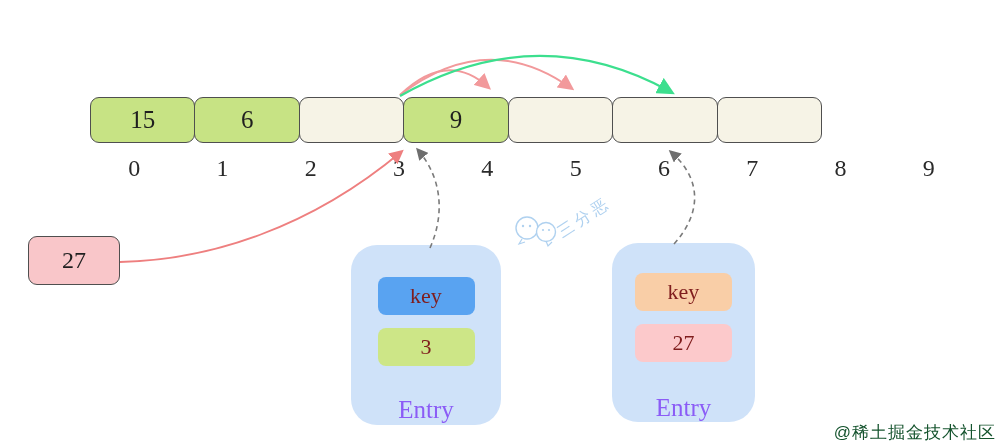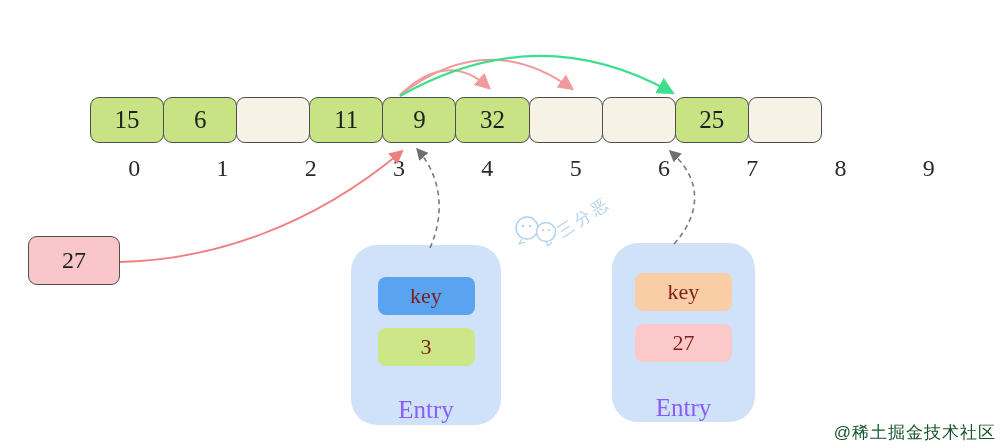--- a/index.html
+++ b/index.html
@@ -61,36 +61,27 @@
     <div class="cell filled">
         <span>15</span>
       </div>
     <div class="cell filled">
         <span>6</span>
       </div>
     <div class="cell">
         <span></span>
       </div>
     <div class="cell filled">
-        <span>11</span>
-      </div>
-    <div class="cell filled">
         <span>9</span>
-      </div>
-    <div class="cell filled">
-        <span>32</span>
       </div>
     <div class="cell">
         <span></span>
       </div>
     <div class="cell">
         <span></span>
-      </div>
-    <div class="cell filled">
-        <span>25</span>
       </div>
     <div class="cell">
         <span></span>
       </div>
   </div>
 
   <div class="indices">
     <div class="index-label">0</div>
     <div class="index-label">1</div>
     <div class="index-label">2</div>

